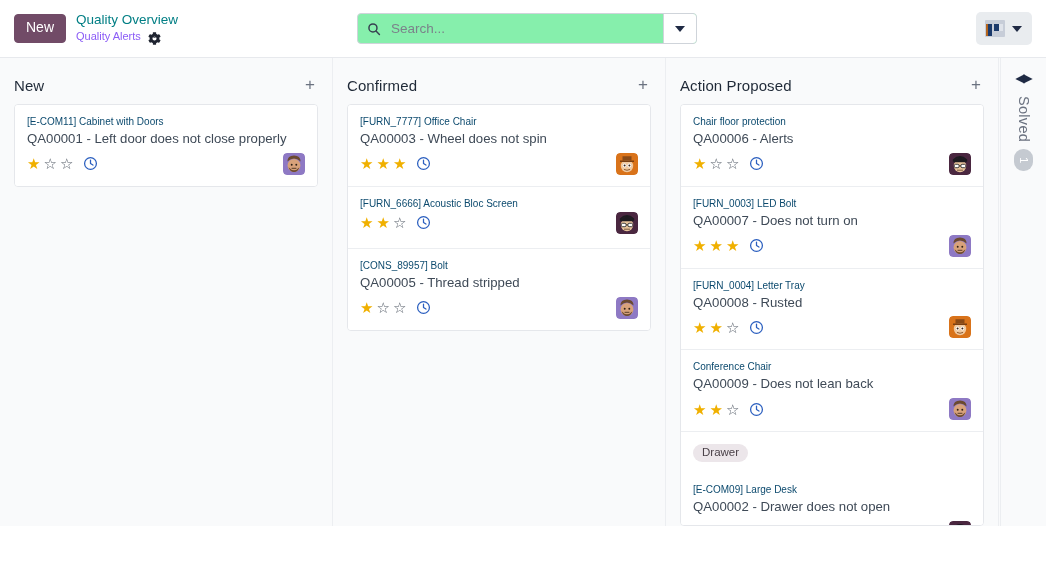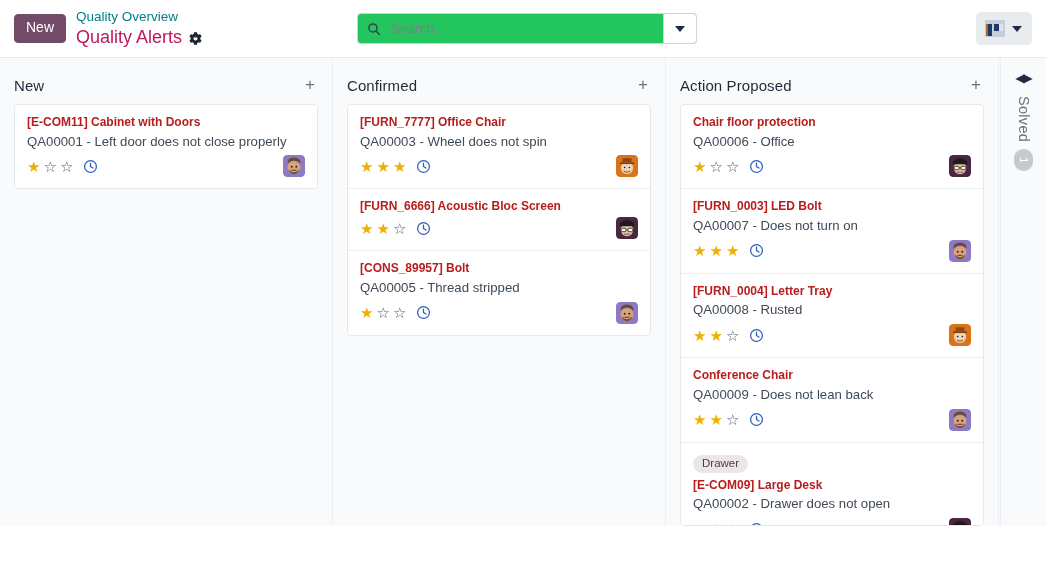--- a/index.html
+++ b/index.html
@@ -42,30 +42,30 @@
 
   .breadcrumb { display: flex; flex-direction: column; justify-content: flex-end; line-height: 1.25; }
   .bc-parent {
     color: #017e84;
     font-size: 13.5px;
     cursor: pointer;
     text-decoration: none;
     white-space: nowrap;
   }
   .bc-current-row { display: flex; align-items: center; gap: 7px; }
-  .bc-current { color: #be185d; font-size: 18px; white-space: nowrap; }
+  .bc-current { color: #8b5cf6; font-size: 11px; white-space: nowrap; }
   .gear-icon { font-size: 12.5px; color: #1f2430; line-height: 1; cursor: pointer; }
 
   
   .searchview {
     position: absolute;
     left: 357px; top: 13px;
     width: 340px; height: 31px;
     display: flex;
-    background: #22c55e;
+    background: #86efac;
     border: 1px solid #cfd4da;
     border-radius: 4px;
     overflow: hidden;
   }
   .sv-input-wrap { flex: 1; display: flex; align-items: center; gap: 8px; padding: 0 9px; }
   .sv-search-icon { flex: 0 0 auto; display: flex; align-items: center; color: #374151; }
   .sv-input {
     border: 0; outline: 0; background: transparent;
     width: 100%; height: 100%;
     font-size: 13.5px; color: #374151;
@@ -156,25 +156,25 @@
   }
   .kb-card:first-child { border-top: 0; }
 
   .tag {
     display: inline-block;
     background: #ece6ea;
     color: #4a4148;
     font-size: 11.5px;
     border-radius: 10px;
     padding: 2px 9px 3px 9px;
-    margin-bottom: 5px;
+    margin-bottom: 21px;
     line-height: 1.15;
   }
   .card-title {
-    font-size: 12px; font-weight: bold; color: #b91c1c;
+    font-size: 10px; font-weight: normal; color: #0c4a6e;
     line-height: 1.3; margin-bottom: 2px;
   }
   .card-sub {
     font-size: 13.2px; color: #3f4a57; line-height: 1.35; margin-bottom: 5px;
   }
   .card-footer {
     display: flex; align-items: center; gap: 4px;
     position: relative; min-height: 22px;
   }
   .stars { display: flex; align-items: center; gap: 3px; margin-right: 6px; }
@@ -396,21 +396,21 @@
           </div>
         </div>
         <div class="kb-column">
           <div class="kb-header">
             <span class="kb-title">Action Proposed</span>
             <span class="kb-add">+</span>
           </div>
           <div class="kb-cards">
             <div class="kb-card">
               <div class="card-title">Chair floor protection</div>
-              <div class="card-sub">QA00006 - Office</div>
+              <div class="card-sub">QA00006 - Alerts</div>
               <div class="card-footer">
                 <span class="stars">
                   <span class="star on">★</span>
                   <span class="star off">☆</span>
                   <span class="star off">☆</span>
                 </span>
                 <span class="clock-icon">
                   <svg width="15" height="15" viewBox="0 0 16 16" fill="none" stroke="#2b5fbf" stroke-width="1.35">
                     <circle cx="8" cy="8" r="6.3"></circle>
                     <path d="M8 4.3V8l2.6 1.7" stroke-linecap="round" stroke-linejoin="round"></path>

